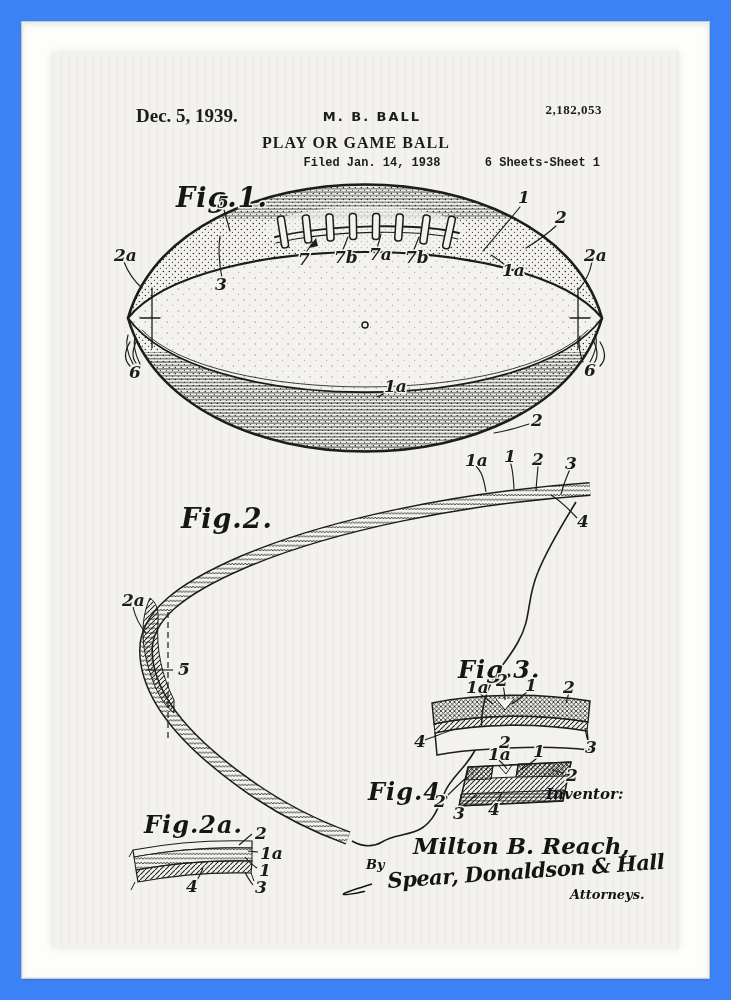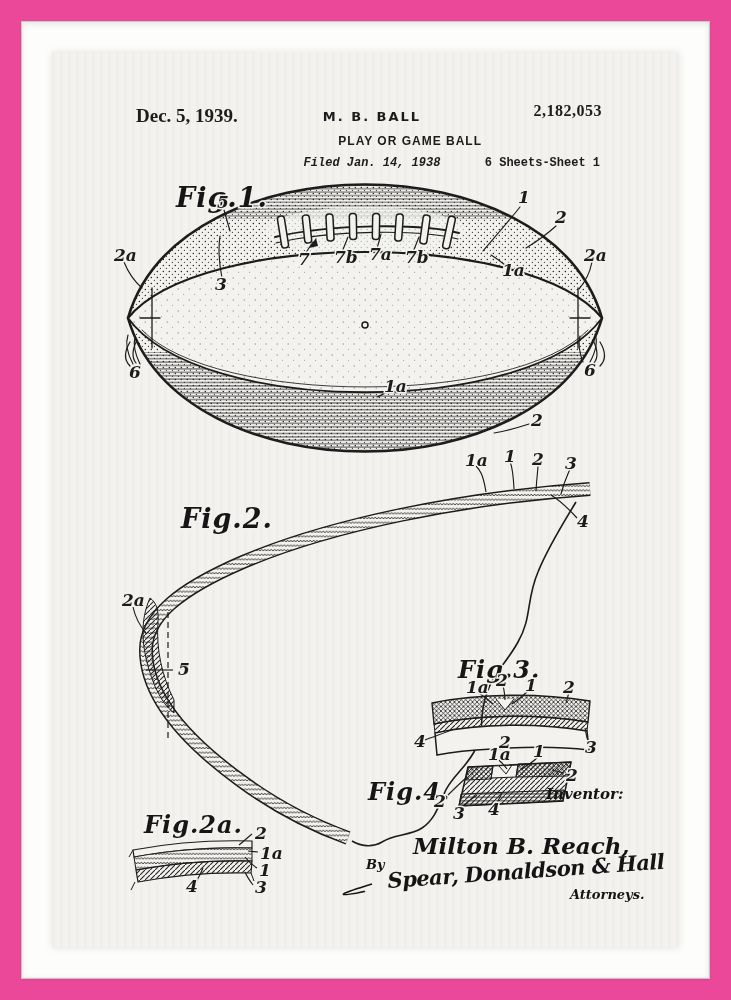--- a/index.html
+++ b/index.html
@@ -1,31 +1,31 @@
 <!DOCTYPE html>
 <html><head>
 <meta charset="utf-8">
 <style>
   html,body{margin:0;padding:0;background:#f6f6f5;}
-  .stage{position:relative;width:731px;height:1000px;background:#ec4899;overflow:hidden;
+  .stage{position:relative;width:731px;height:1000px;background:#3b82f6;overflow:hidden;
          font-family:"Liberation Serif", serif;color:#1c1c1c;}
   .frame{position:absolute;inset:21px;background:#fdfdfc;border:1px solid #c7c7c5;
          box-shadow:inset 0 0 0 1px #ececea, inset 0 2px 6px rgba(0,0,0,.10), 0 1px 2px rgba(0,0,0,.08);}
   .paper{position:absolute;inset:52px;background:#f3f2ef;
          background-image:repeating-linear-gradient(90deg, rgba(0,0,0,.015) 0 3px, rgba(0,0,0,0) 3px 8px);
          box-shadow:0 0 8px rgba(0,0,0,.10);}
   .hdr{position:absolute;white-space:nowrap;}
   .h-date{left:136px;top:105px;font-weight:bold;font-size:19px;}
-  .h-num{left:450px;top:102px;width:152px;text-align:right;font-weight:bold;font-size:16px;letter-spacing:.5px;}
+  .h-num{left:450px;top:102px;width:152px;text-align:right;font-weight:bold;font-size:13px;letter-spacing:.5px;}
   .h-inv{left:297px;top:109px;width:150px;text-align:center;font-family:"DejaVu Sans",sans-serif;
          font-weight:bold;font-size:13px;letter-spacing:2px;}
-  .h-title{left:262px;top:134px;width:220px;text-align:right;font-family:Liberation Sans, sans-serif;
-           font-weight:bold;font-size:12px;letter-spacing:1px;}
+  .h-title{left:262px;top:134px;width:220px;text-align:left;font-family:Liberation Serif, serif;
+           font-weight:bold;font-size:16px;letter-spacing:1px;}
   .h-filed{left:262px;top:156px;width:220px;text-align:center;font-family:"Liberation Mono",monospace;
-           font-weight:bold;font-size:12px;font-style:italic;}
+           font-weight:bold;font-size:12px;}
   .h-sheet{left:455px;top:156px;width:145px;text-align:right;font-family:"Liberation Mono",monospace;
            font-weight:bold;font-size:12px;}
   svg{position:absolute;inset:0;}
   .ref{font:italic 600 17px "DejaVu Serif",serif;fill:#1c1c1c;stroke:#f3f2ef;stroke-width:3px;paint-order:stroke;}
   .figlabel{font:italic 700 27px "DejaVu Serif",serif;fill:#161616;letter-spacing:1px;
             stroke:#f3f2ef;stroke-width:3px;paint-order:stroke;}
   .figlabel.sm{font-size:24px;}
   .sig-name{font:italic 700 23px "DejaVu Serif",serif;fill:#141414;}
   .sig-script{font:italic 600 21px "DejaVu Serif",serif;fill:#141414;letter-spacing:-.5px;}
   .sig-small{font:italic 600 13px "DejaVu Serif",serif;fill:#141414;}

